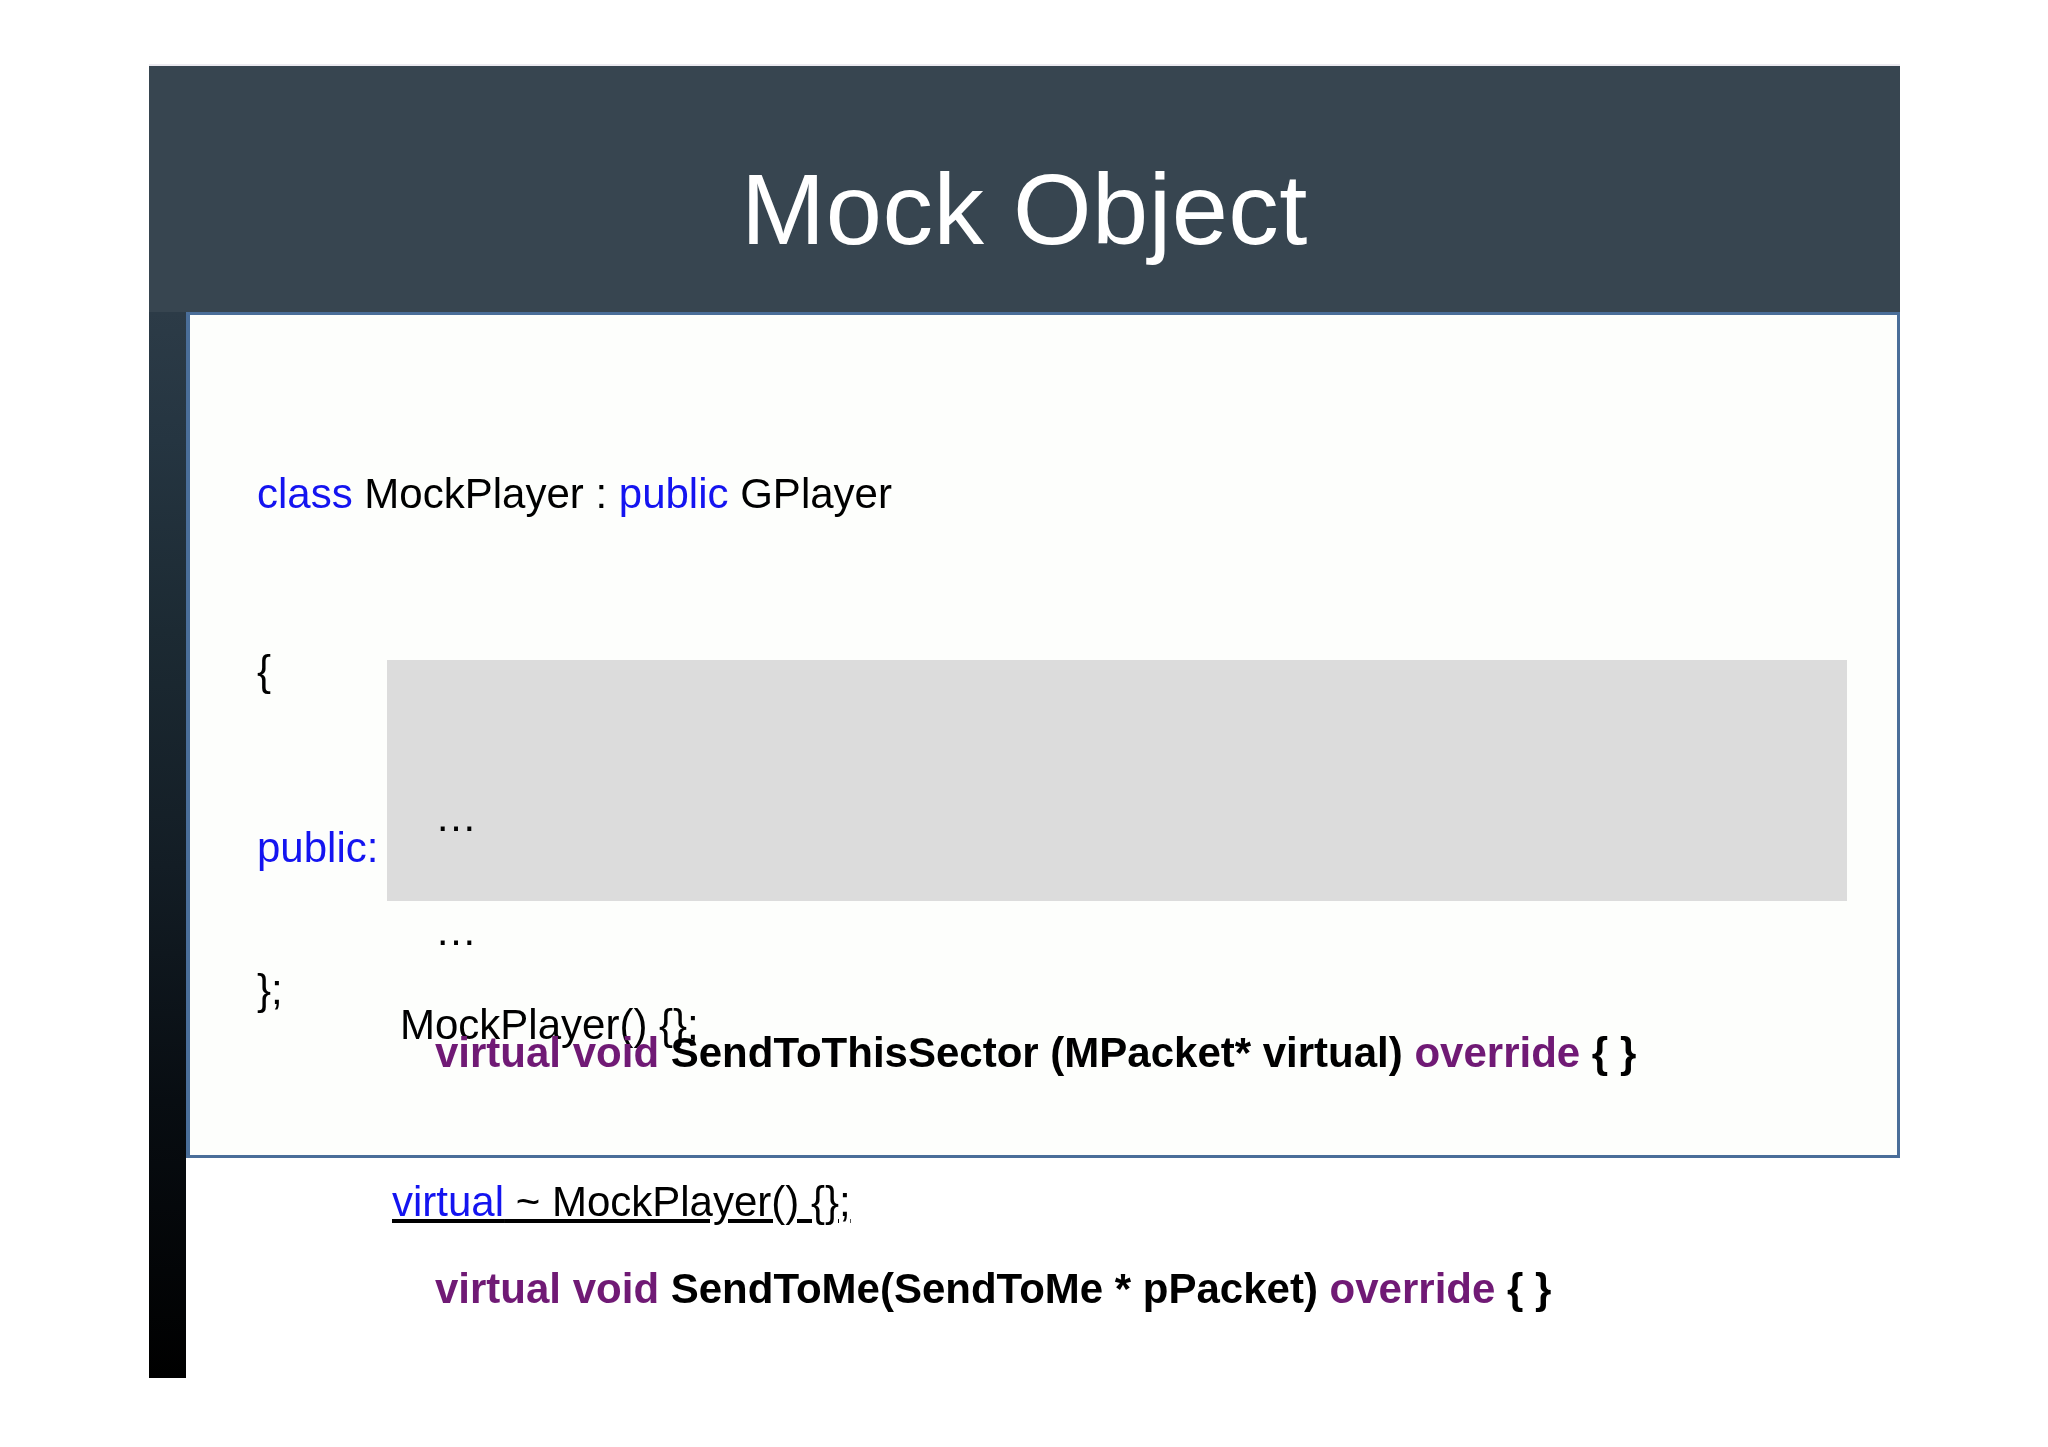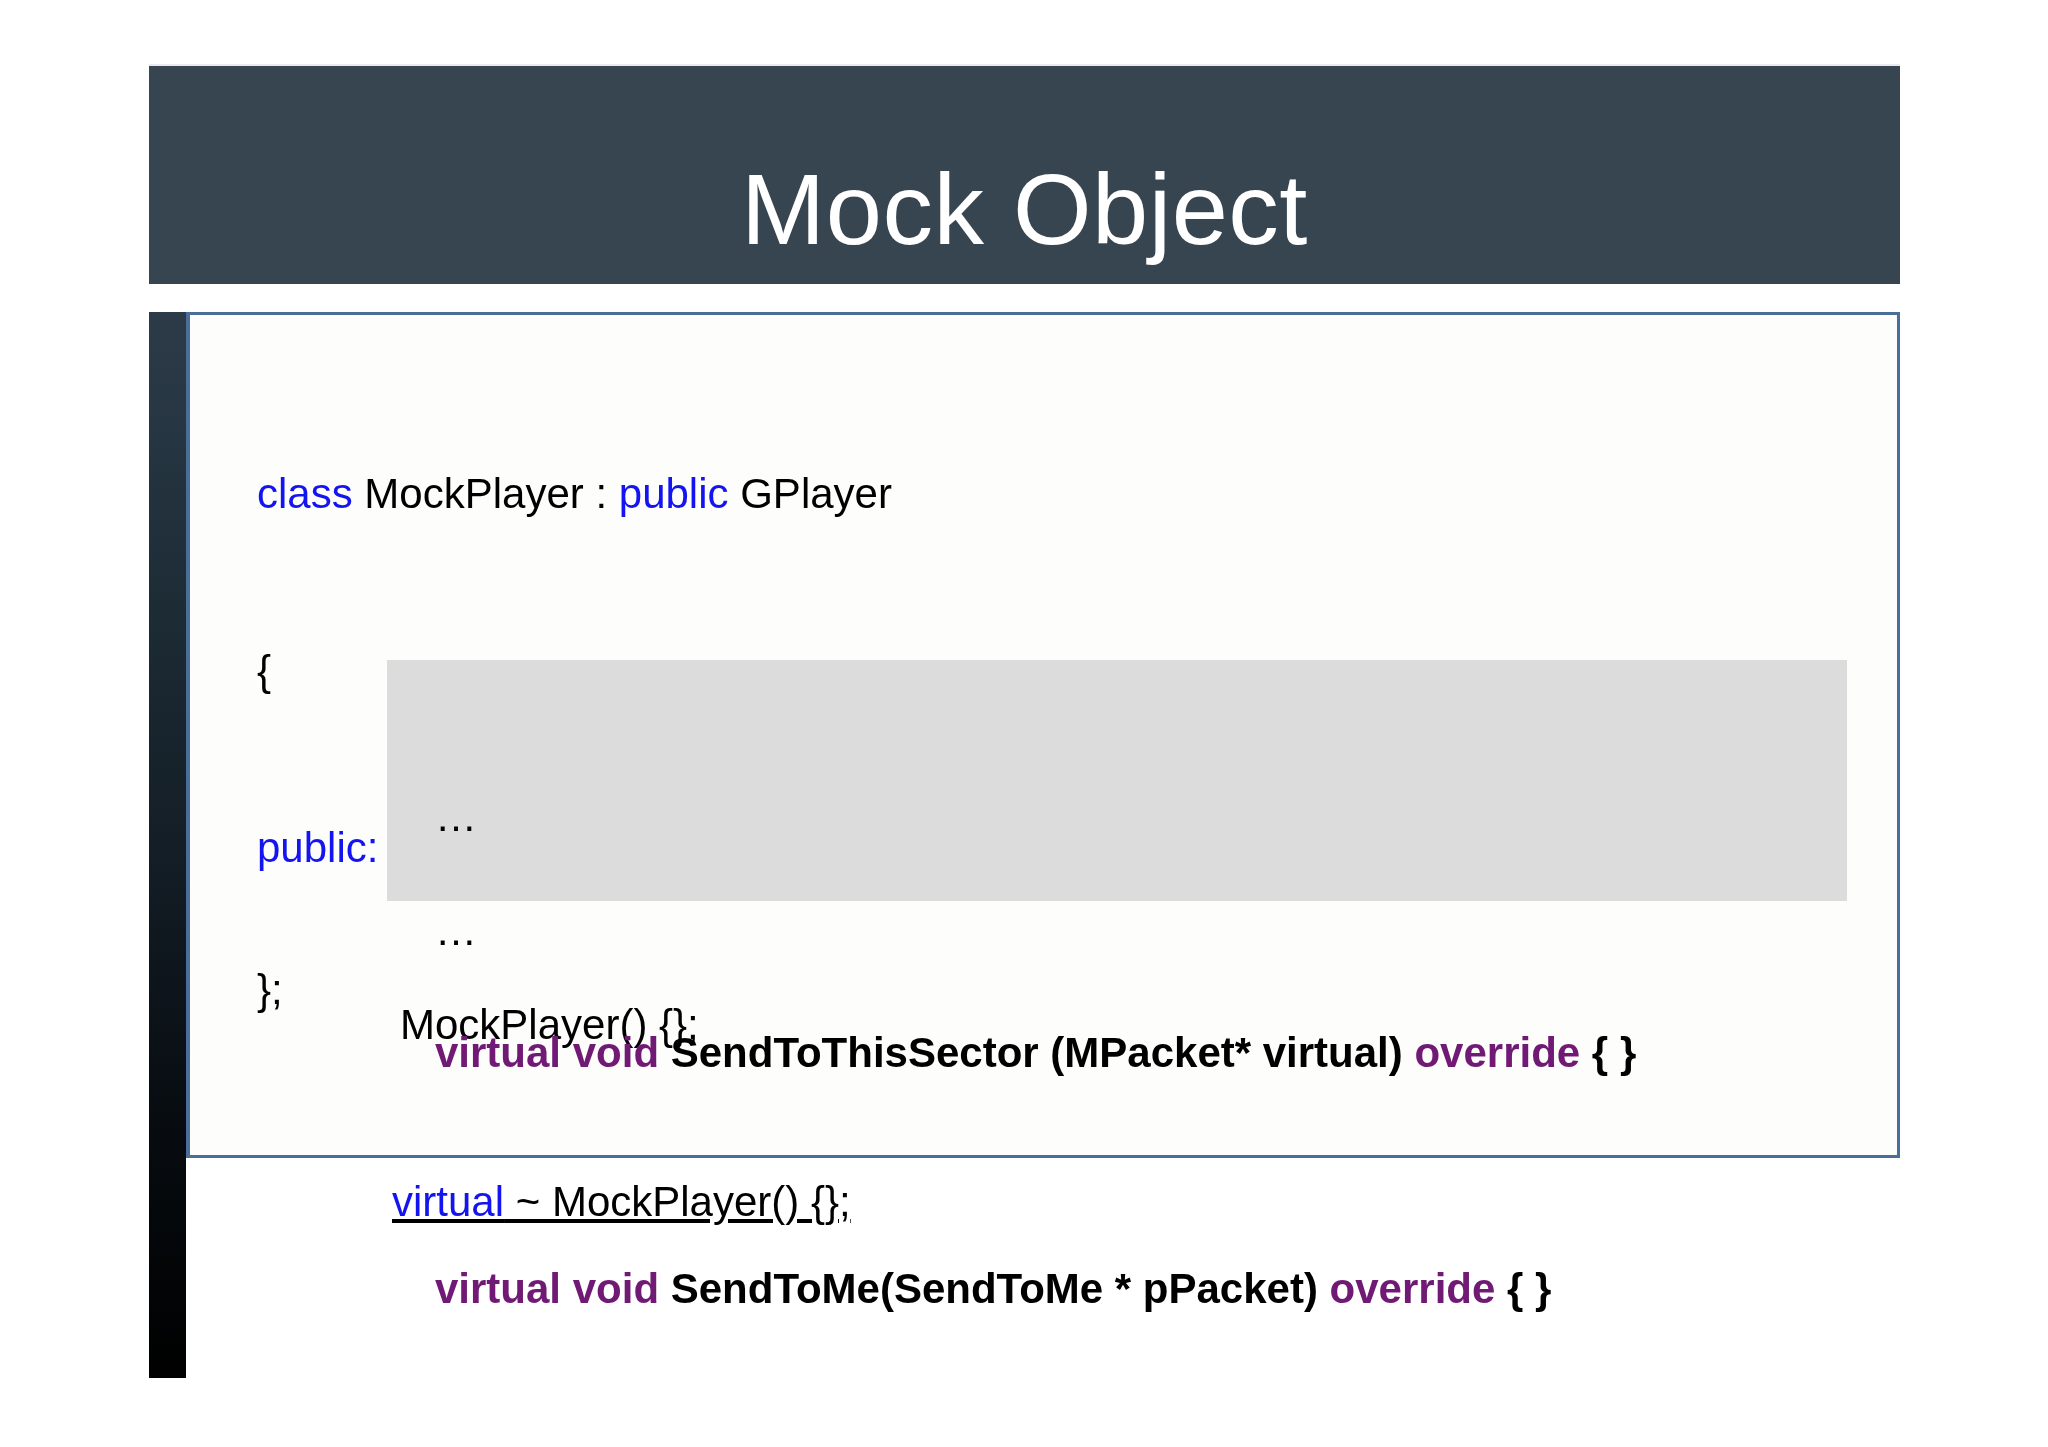--- a/index.html
+++ b/index.html
@@ -20,21 +20,21 @@
     height: 1447px;
     background: #ffffff;
   }
 
   
   #title-bar {
     position: absolute;
     left: 149px;
     top: 64px;
     width: 1751px;
-    height: 220px;
+    height: 248px;
     background: #374550;
     border-top: 2px solid #eceaf0;
     box-sizing: border-box;
   }
   #title-text {
     position: absolute;
     left: 0;
     right: 0;
     top: 88px;
     text-align: center;

